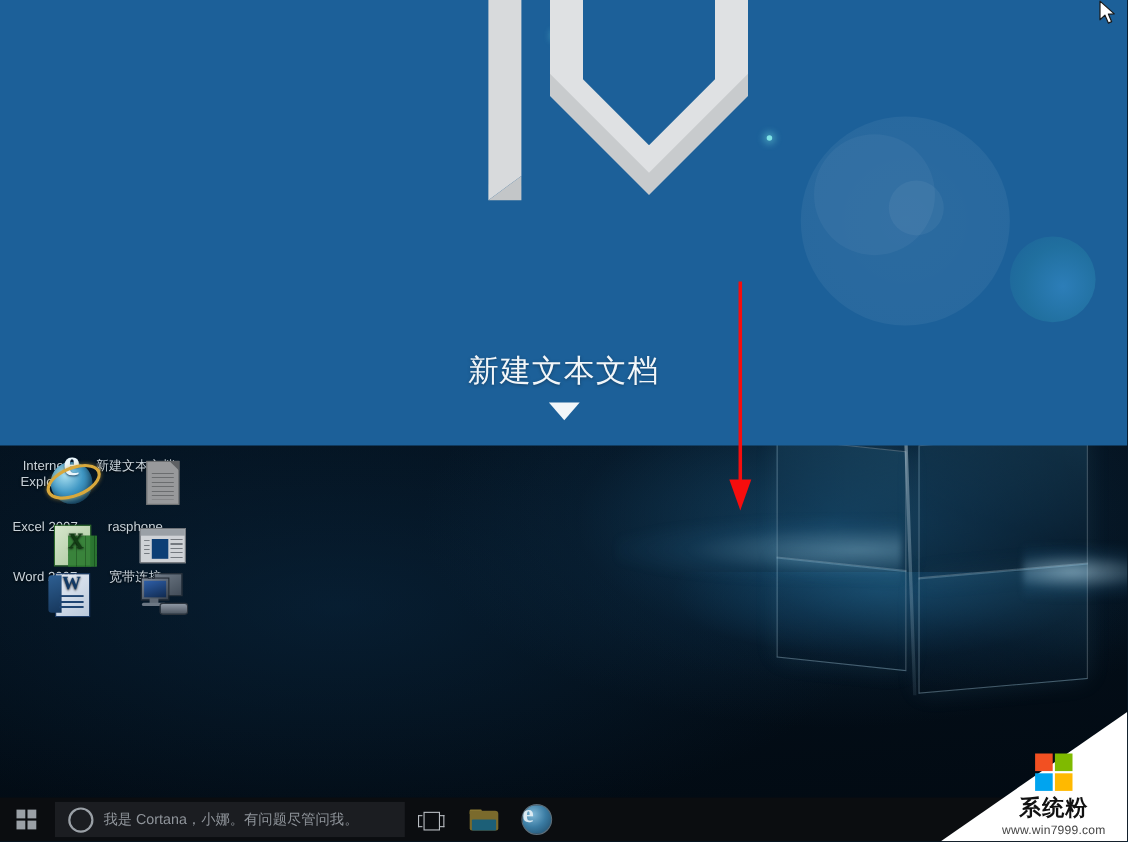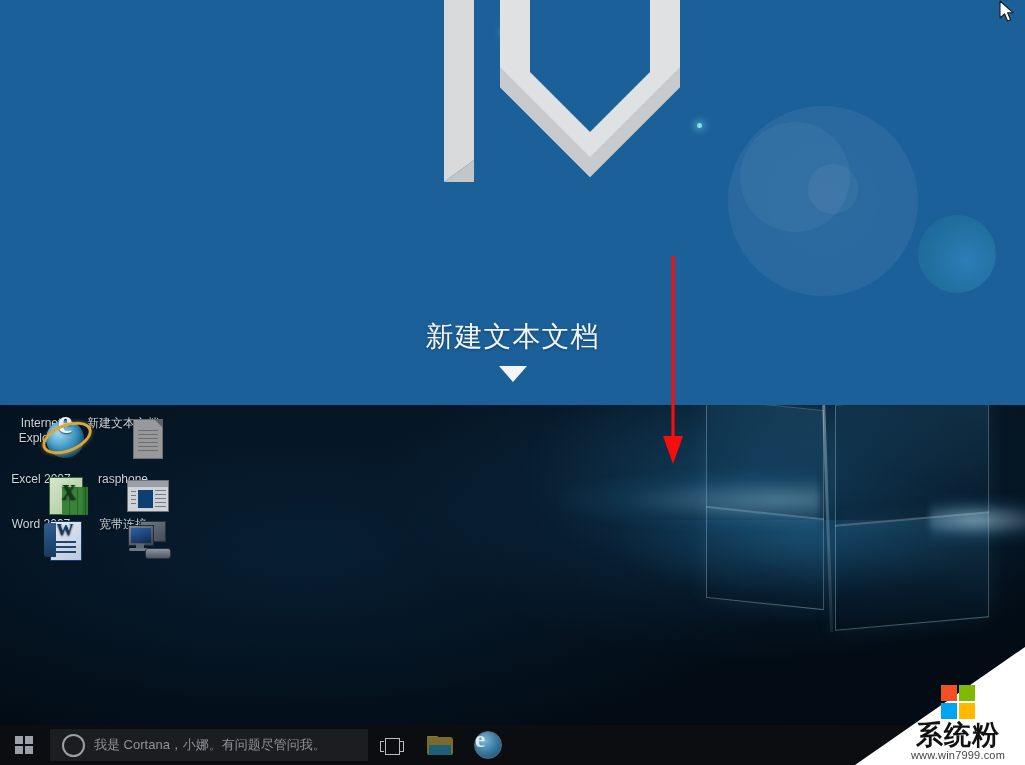--- a/index.html
+++ b/index.html
@@ -326,21 +326,21 @@
     border-style: solid; border-width: 0 0 118px 170px;
     border-color: transparent transparent #ffffff transparent;
   }
   #wm-content {
     position: absolute; right: 8px; bottom: 4px; width: 118px; text-align: center;
   }
   #wm-logo {
     width: 34px; height: 34px; margin: 0 auto 2px auto;
     display: grid; grid-template-columns: 16px 16px; grid-template-rows: 16px 16px; gap: 2px;
   }
-  #wm-title { font-size: 27px; font-weight: bold; color: #111; letter-spacing: 1px; line-height: 28px; }
+  #wm-title { font-size: 20px; font-weight: bold; color: #111; letter-spacing: 1px; line-height: 28px; }
   #wm-url   { font-size: 11px; color: #444; letter-spacing: 0.2px; }
 
   
   #cursor { position: absolute; left: 999px; top: 0px; width: 16px; height: 24px; }
 </style>
 </head>
 <body>
 
 <div id="screen">
 

